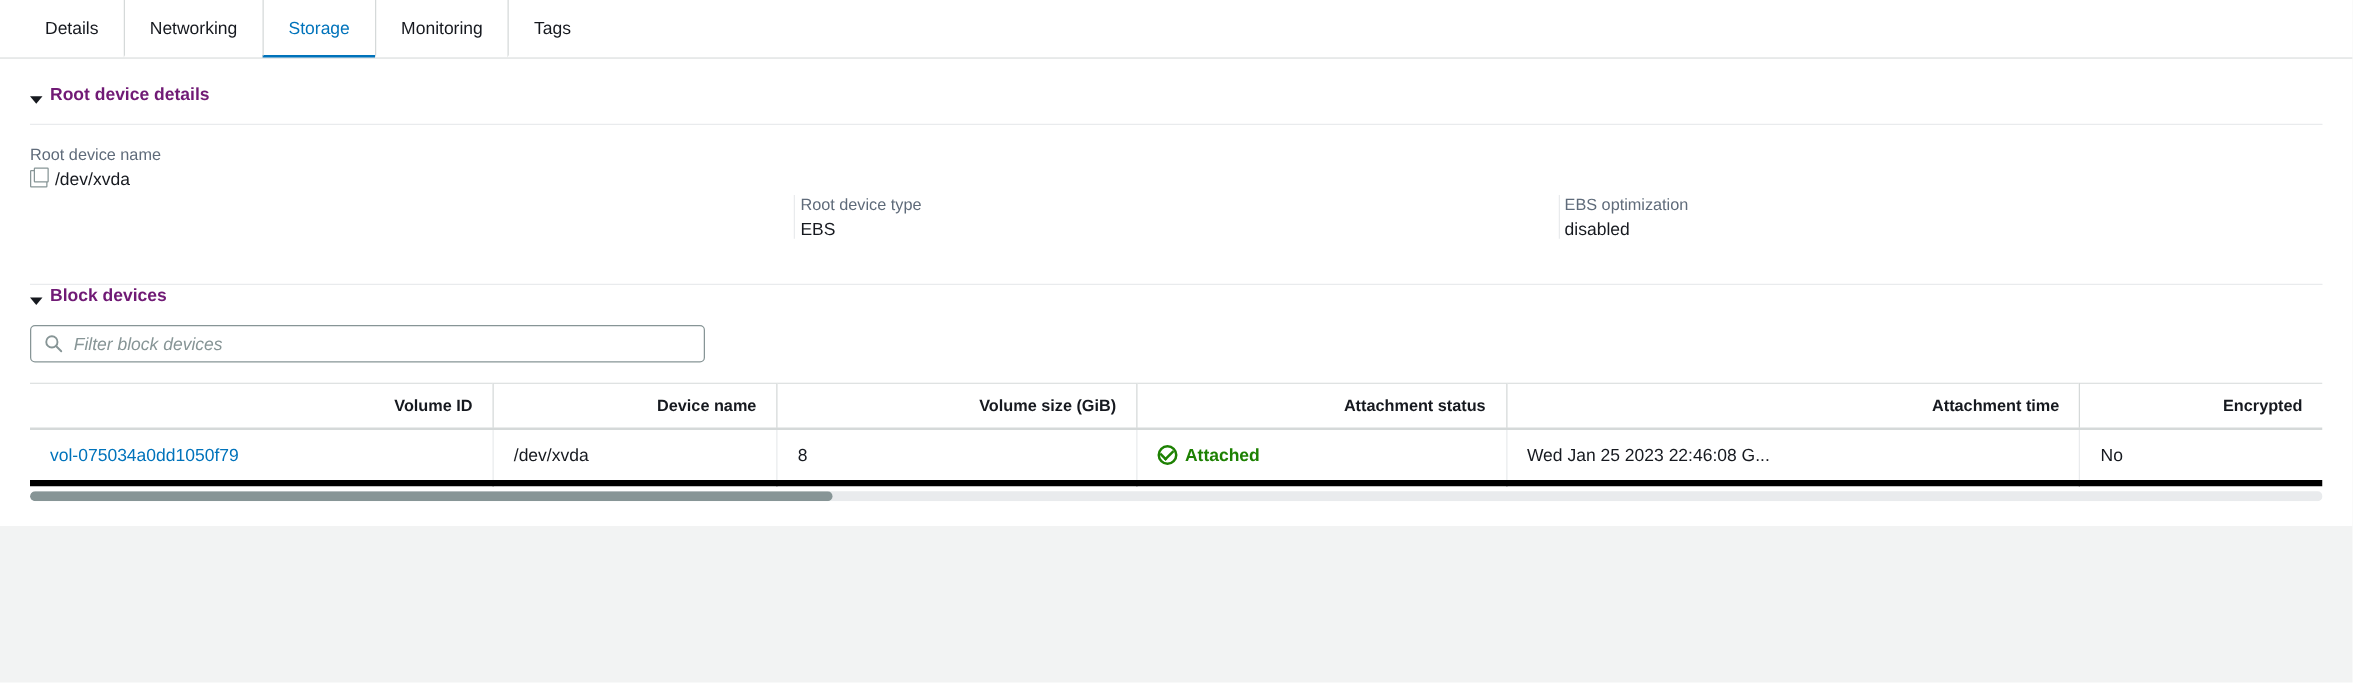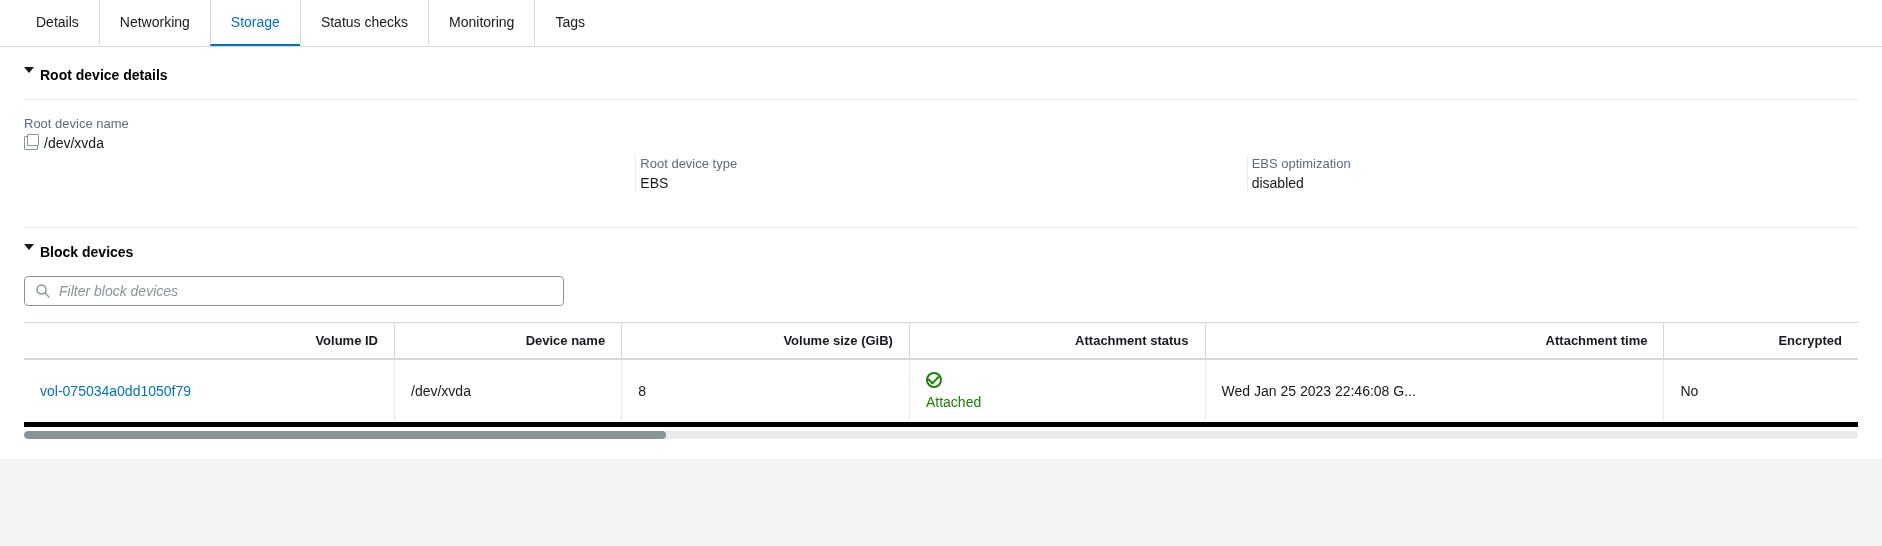--- a/index.html
+++ b/index.html
@@ -37,25 +37,25 @@
 
     
     .content {
       padding: 20px 24px;
       background: #fff;
     }
 
     
     .section-header {
       display: flex;
-      align-items: flex-start;
+      align-items: flex-end;
       gap: 6px;
       font-size: 14px;
       font-weight: 700;
-      color: #000000;
+      color: #701a75;
       margin-bottom: 16px;
     }
     .chevron-down {
       display: inline-block;
       width: 0;
       height: 0;
       border-left: 5px solid transparent;
       border-right: 5px solid transparent;
       border-top: 6px solid #16191f;
       cursor: pointer;
@@ -106,21 +106,20 @@
       width: 10px;
       height: 10px;
       border: 1.5px solid #879596;
       border-radius: 1px;
       background: #fff;
     }
 
     
     .block-devices-section {
       border-top: 1px solid #e9ebed;
-      padding-top: 16px;
     }
 
     
     .filter-container {
       margin-bottom: 16px;
     }
     .filter-input-wrapper {
       display: flex;
       align-items: flex-end;
       border: 1px solid #879596;
@@ -190,22 +189,21 @@
       color: #0073bb;
       text-decoration: none;
     }
 
     
     .attached-status {
       display: flex;
       align-items: flex-start;
       gap: 6px;
       color: #1d8102;
-      font-weight: 400;
-      flex-direction: column;
+      font-weight: 700;
     }
     .check-circle {
       display: inline-flex;
       align-items: center;
       justify-content: center;
       width: 16px;
       height: 16px;
       border-radius: 50%;
       border: 2px solid #1d8102;
       background: #fff;
@@ -240,21 +238,20 @@
       border-radius: 4px;
     }
   </style>
 </head>
 <body>
 
 <div class="tab-bar">
   <div class="tab">Details</div>
   <div class="tab">Networking</div>
   <div class="tab active">Storage</div>
-  <div class="tab">Status checks</div>
   <div class="tab">Monitoring</div>
   <div class="tab">Tags</div>
 </div>
 
 <div class="content">
 
   <div class="section-header">
     <span class="chevron-down"></span>
     <span>Root device details</span>
   </div>

